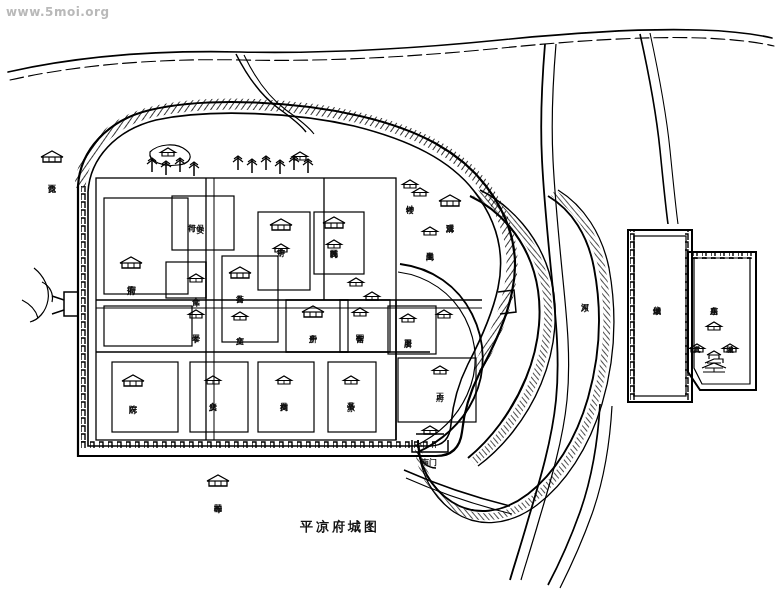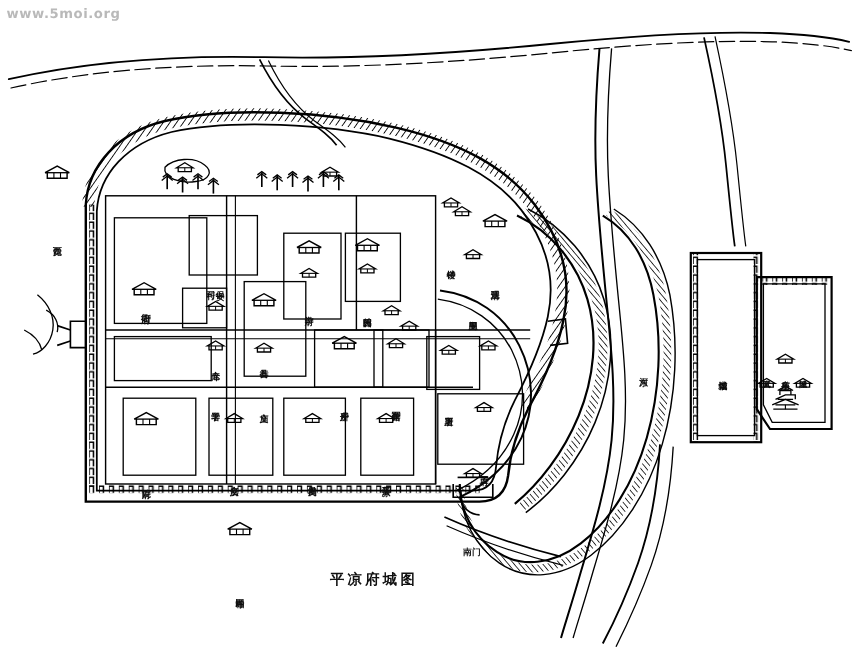--- a/index.html
+++ b/index.html
@@ -70,21 +70,21 @@
   }
   .hlabel {
     position: absolute;
     font-family: "DejaVu Serif", serif;
     color: #0d0d0d;
     font-weight: bold;
     white-space: nowrap;
     transform: translate(-50%, -50%);
   }
   .sz7 { font-size: 7px; }
-  .sz8 { font-size: 8px; margin-top: 40px; }
+  .sz8 { font-size: 8px; }
   .sz9 { font-size: 9px; }
 </style>
 </head>
 <body>
 
 <div id="map-page">
 
   <svg id="map-svg" viewBox="0 0 780 597" xmlns="http://www.w3.org/2000/svg">
     <defs>
 

